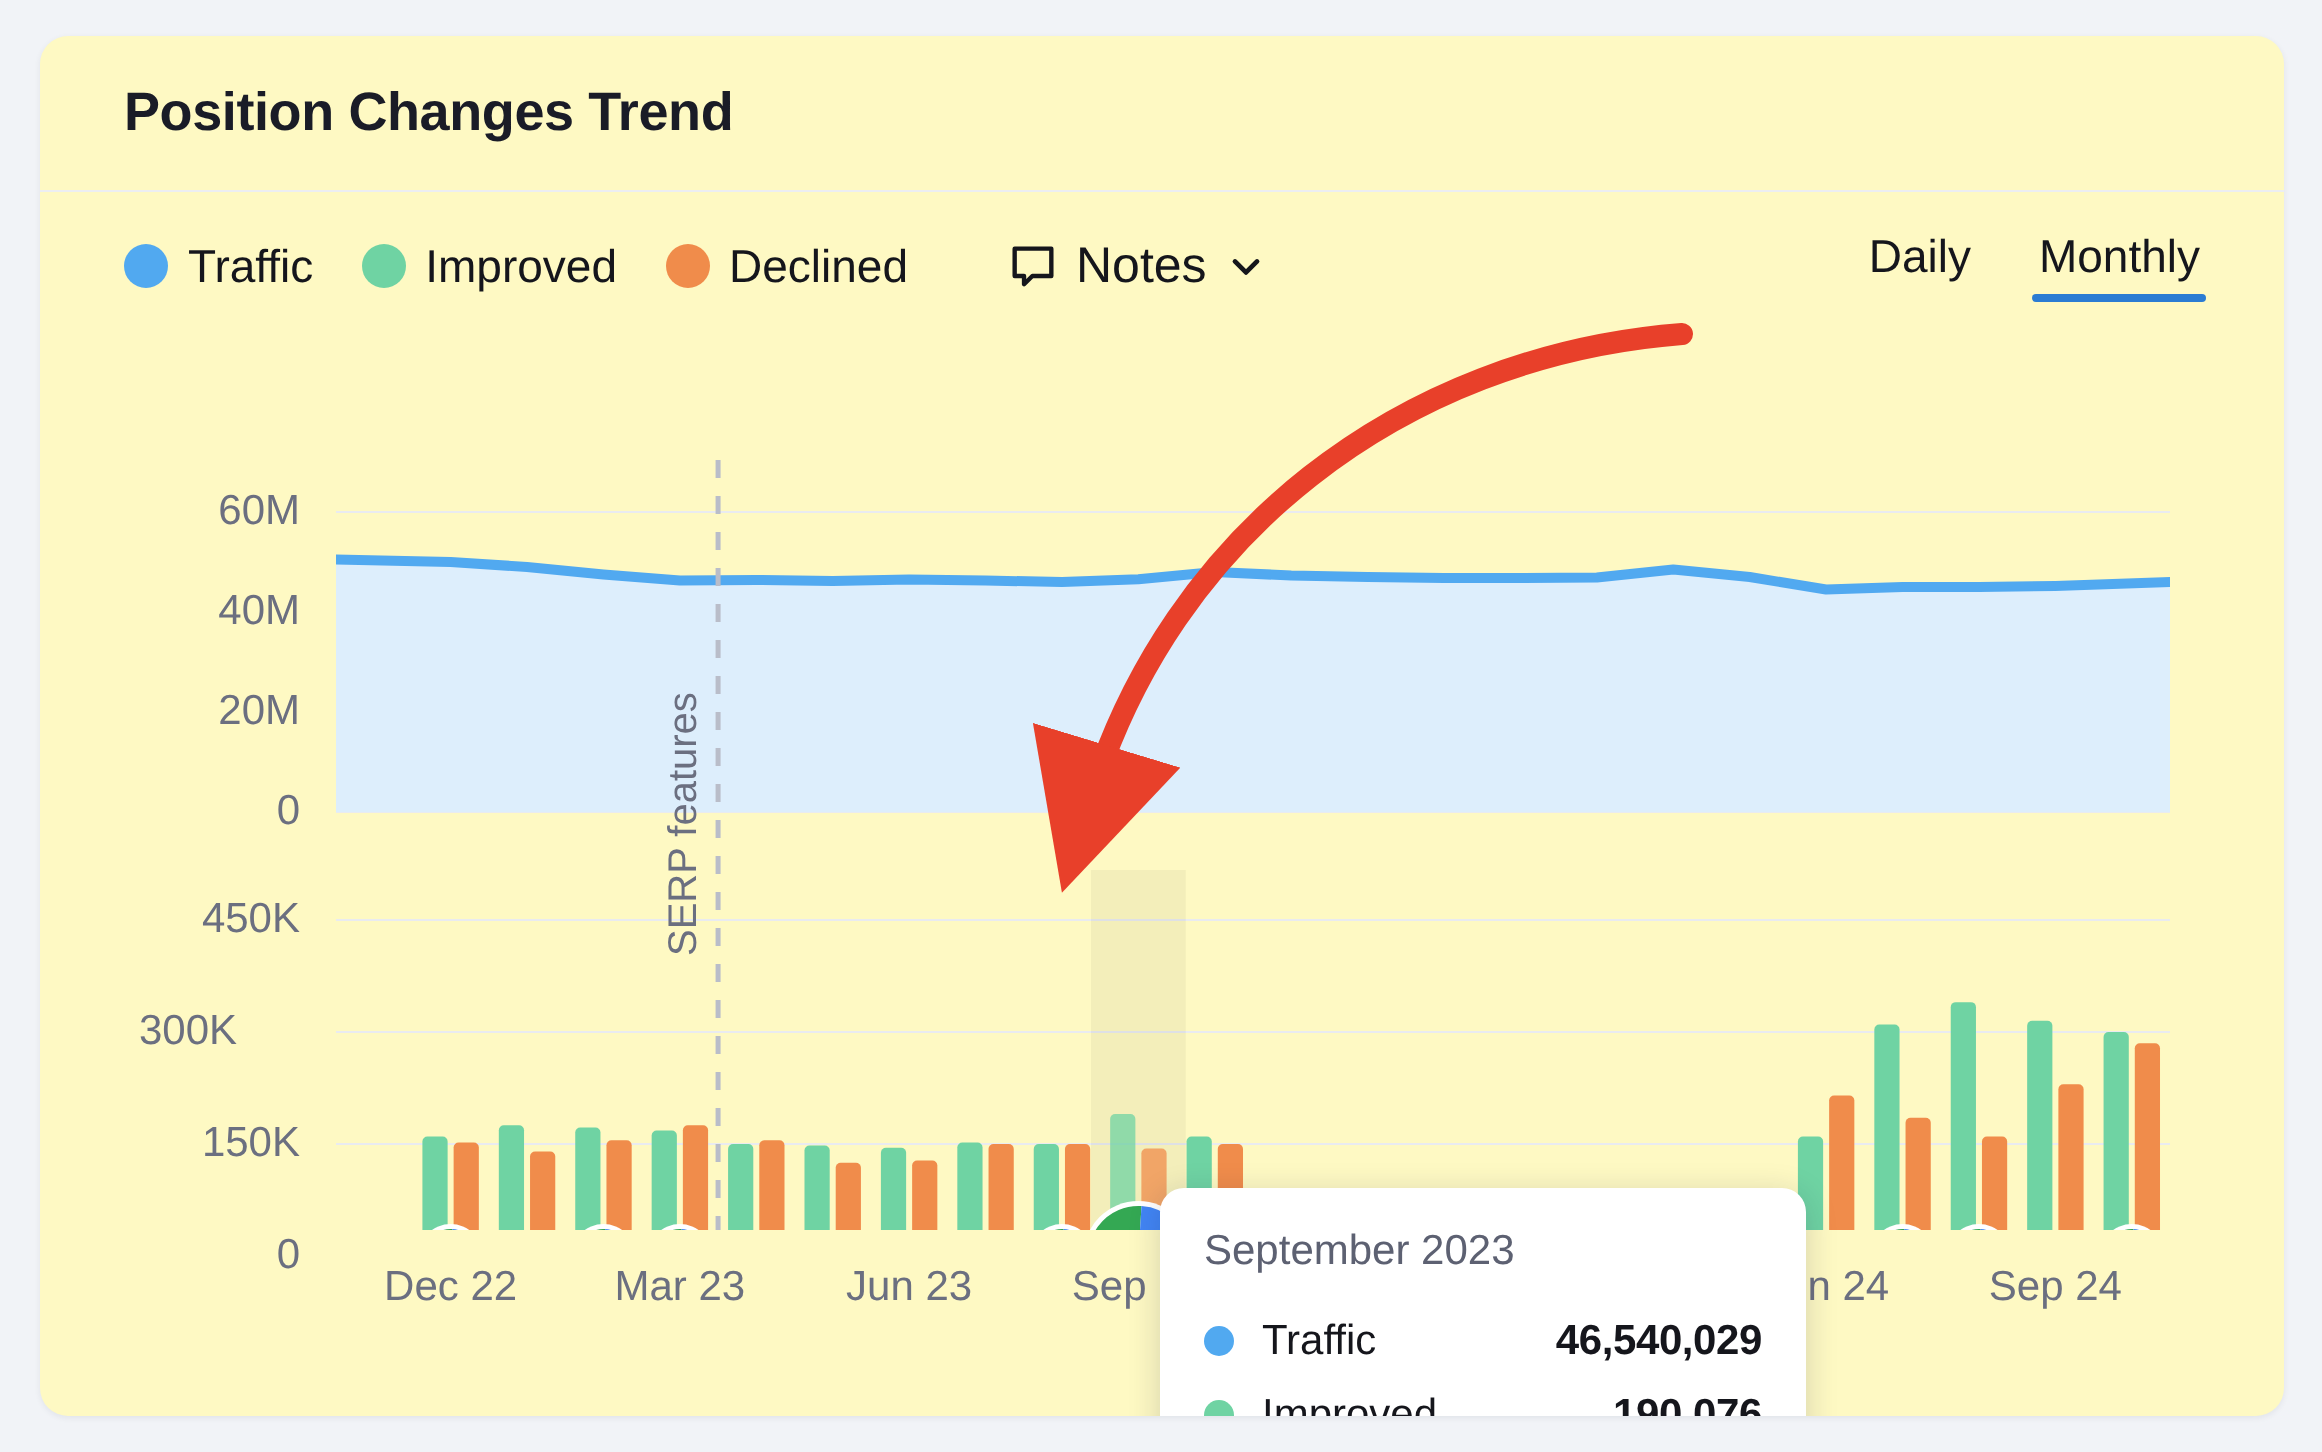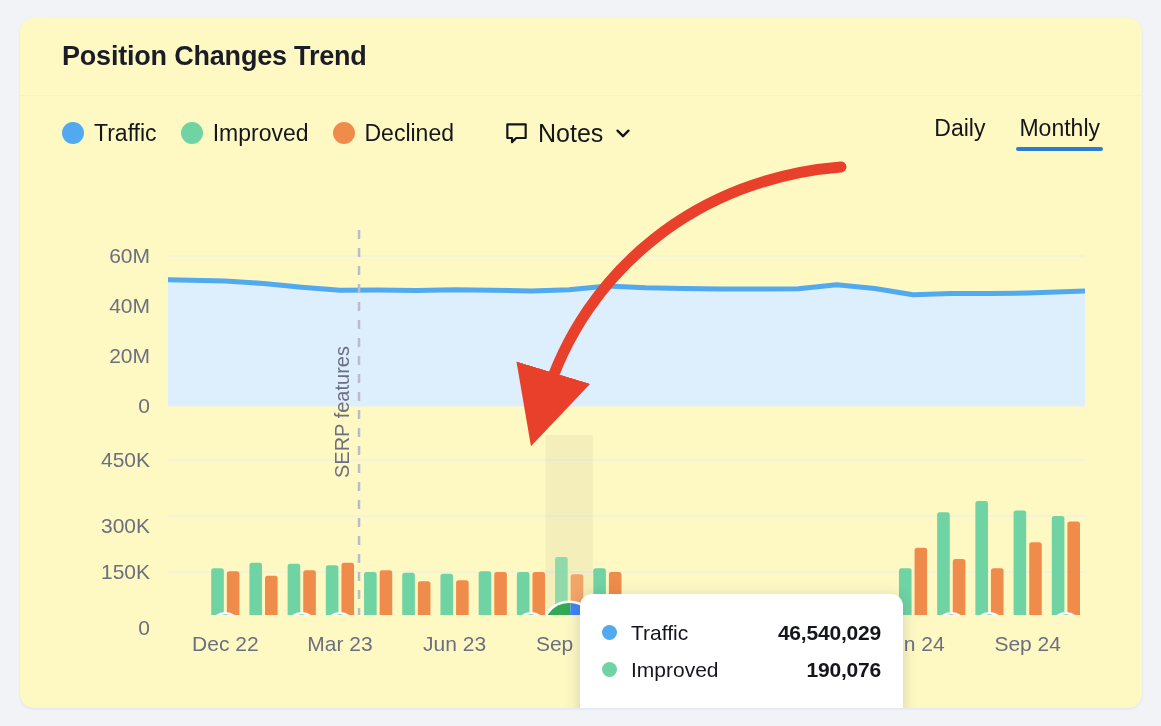--- a/index.html
+++ b/index.html
@@ -168,21 +168,21 @@
     </div>
 
     <div class="chart-wrap">
 
       <div class="yaxis">
         <div class="ylabel" style="top:26px;">60M</div>
         <div class="ylabel" style="top:76px;">40M</div>
         <div class="ylabel" style="top:126px;">20M</div>
         <div class="ylabel" style="top:176px;">0</div>
         <div class="ylabel" style="top:230px;">450K</div>
-        <div class="ylabel" style="top:296px;">300K</div>
+        <div class="ylabel" style="top:286px;text-align:center;">300K</div>
         <div class="ylabel" style="top:342px;">150K</div>
         <div class="ylabel" style="top:398px;">0</div>
       </div>
 
       <div class="plot">
         <svg class="area-svg" id="plot-svg" width="917" height="385">
             <line x1="0" y1="26" x2="917" y2="26" stroke="#e9ebf0" stroke-width="1"></line>
             <line x1="0" y1="76" x2="917" y2="76" stroke="#e9ebf0" stroke-width="1"></line>
             <line x1="0" y1="126" x2="917" y2="126" stroke="#e9ebf0" stroke-width="1"></line>
             <line x1="0" y1="176" x2="917" y2="176" stroke="#e9ebf0" stroke-width="1"></line>
@@ -328,20 +328,21 @@
           <div class="xlabel" style="left: 171.938px;">Mar 23</div>
           <div class="xlabel" style="left: 286.562px;">Jun 23</div>
           <div class="xlabel" style="left: 401.188px;">Sep 23</div>
           <div class="xlabel" style="left: 515.812px;">Dec 23</div>
           <div class="xlabel" style="left: 630.438px;">Mar 24</div>
           <div class="xlabel" style="left: 745.062px;">Jun 24</div>
           <div class="xlabel" style="left: 859.688px;">Sep 24</div>
         </div>
 
       <div class="tooltip">
+        <div class="tt-date">September 2023</div>
         <div class="tt-row">
           <span class="tt-dot" style="background:#51a9f0"></span>
           <span class="tt-name">Traffic</span>
           <span class="tt-val">46,540,029</span>
         </div>
         <div class="tt-row">
           <span class="tt-dot" style="background:#6fd3a3"></span>
           <span class="tt-name">Improved</span>
           <span class="tt-val">190,076</span>
         </div>

